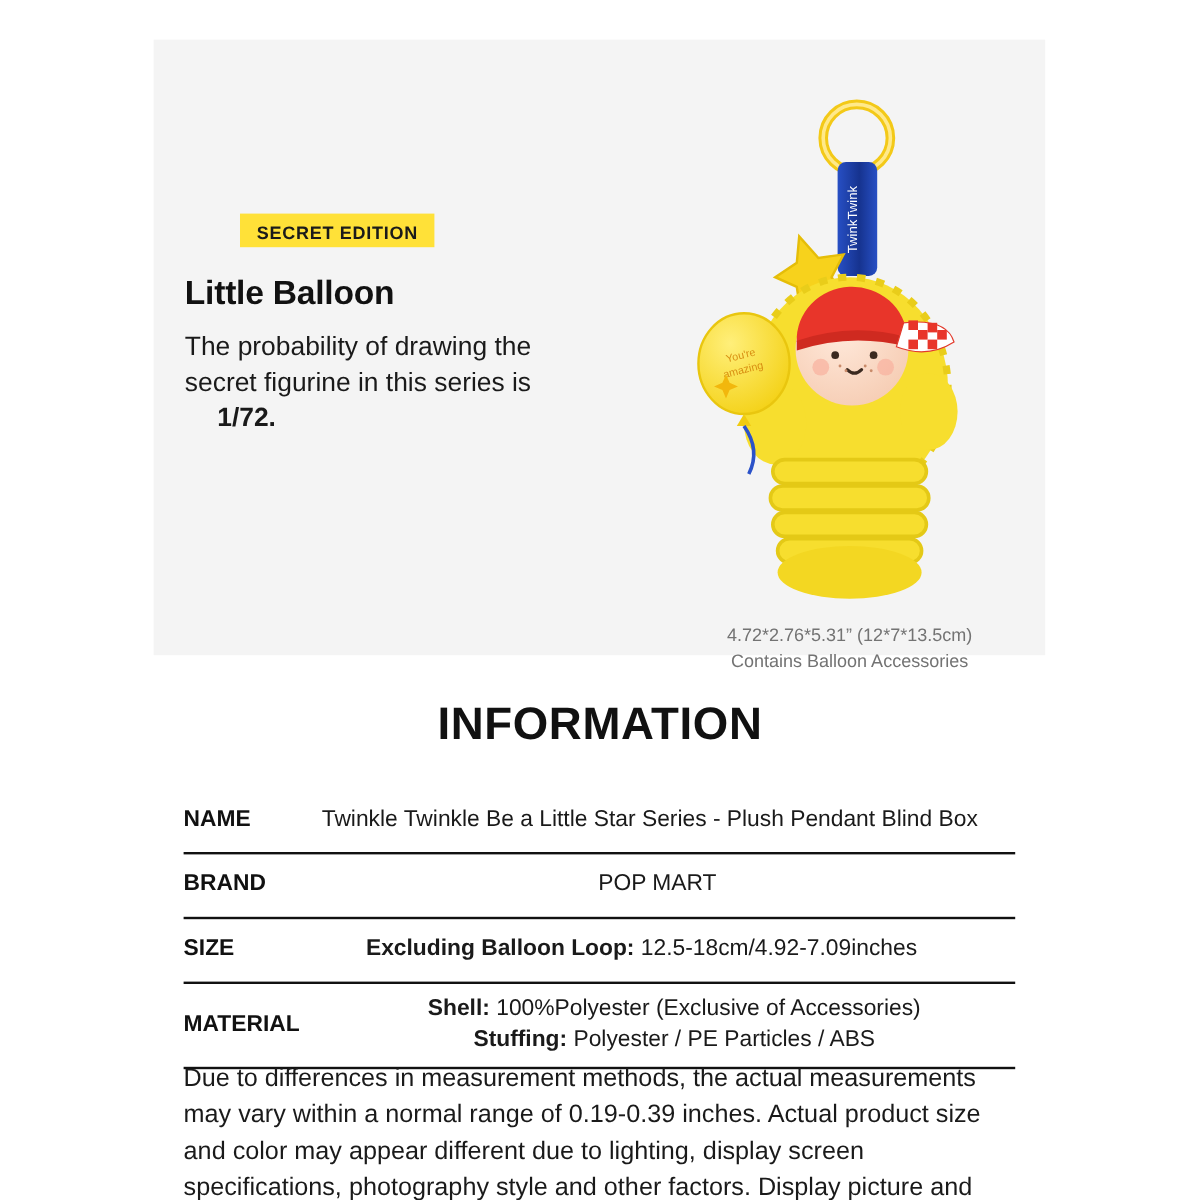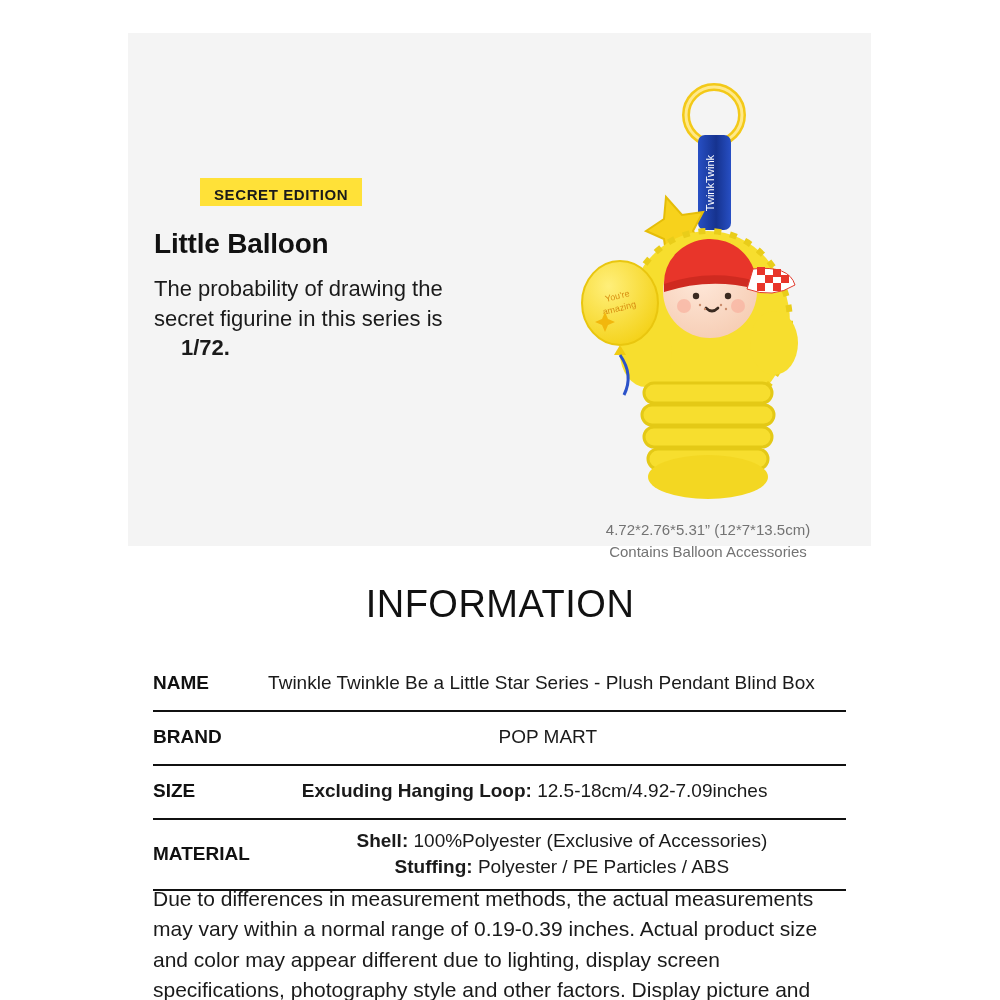--- a/index.html
+++ b/index.html
@@ -81,21 +81,21 @@
   }
 
   
   .info-heading {
     position: absolute;
     left: 0;
     top: 583px;
     width: 1000px;
     text-align: center;
     font-size: 38px;
-    font-weight: normal;
+    font-weight: bold;
     letter-spacing: 0.5px;
     color: #111111;
   }
   .table {
     position: absolute;
     left: 153px;
     top: 658px;
     width: 693px;
   }
   .row {
@@ -251,21 +251,21 @@
     </div>
 
     <div class="row">
       <div class="label">BRAND</div>
       <div class="value">POP MART</div>
     </div>
 
     <div class="row">
       <div class="label">SIZE</div>
       <div class="value">
-        <b>Excluding Hanging Loop:</b>
+        <b>Excluding Balloon Loop:</b>
         <span>12.5-18cm/4.92-7.09inches</span>
       </div>
     </div>
 
     <div class="row material">
       <div class="label">MATERIAL</div>
       <div class="value">
         <div>
           <b>Shell:</b>
           <span>100%Polyester (Exclusive of Accessories)</span>

